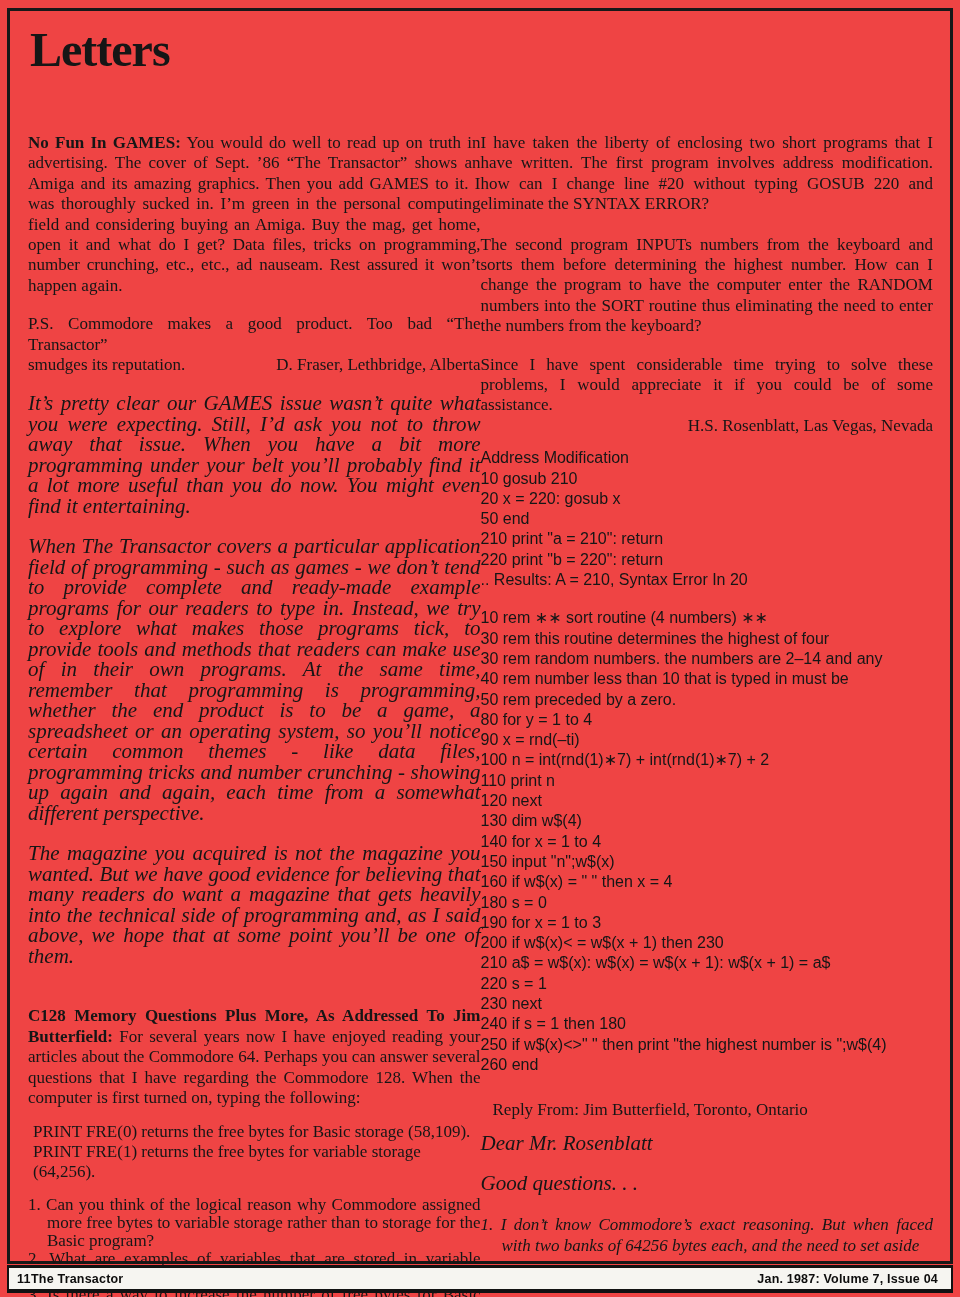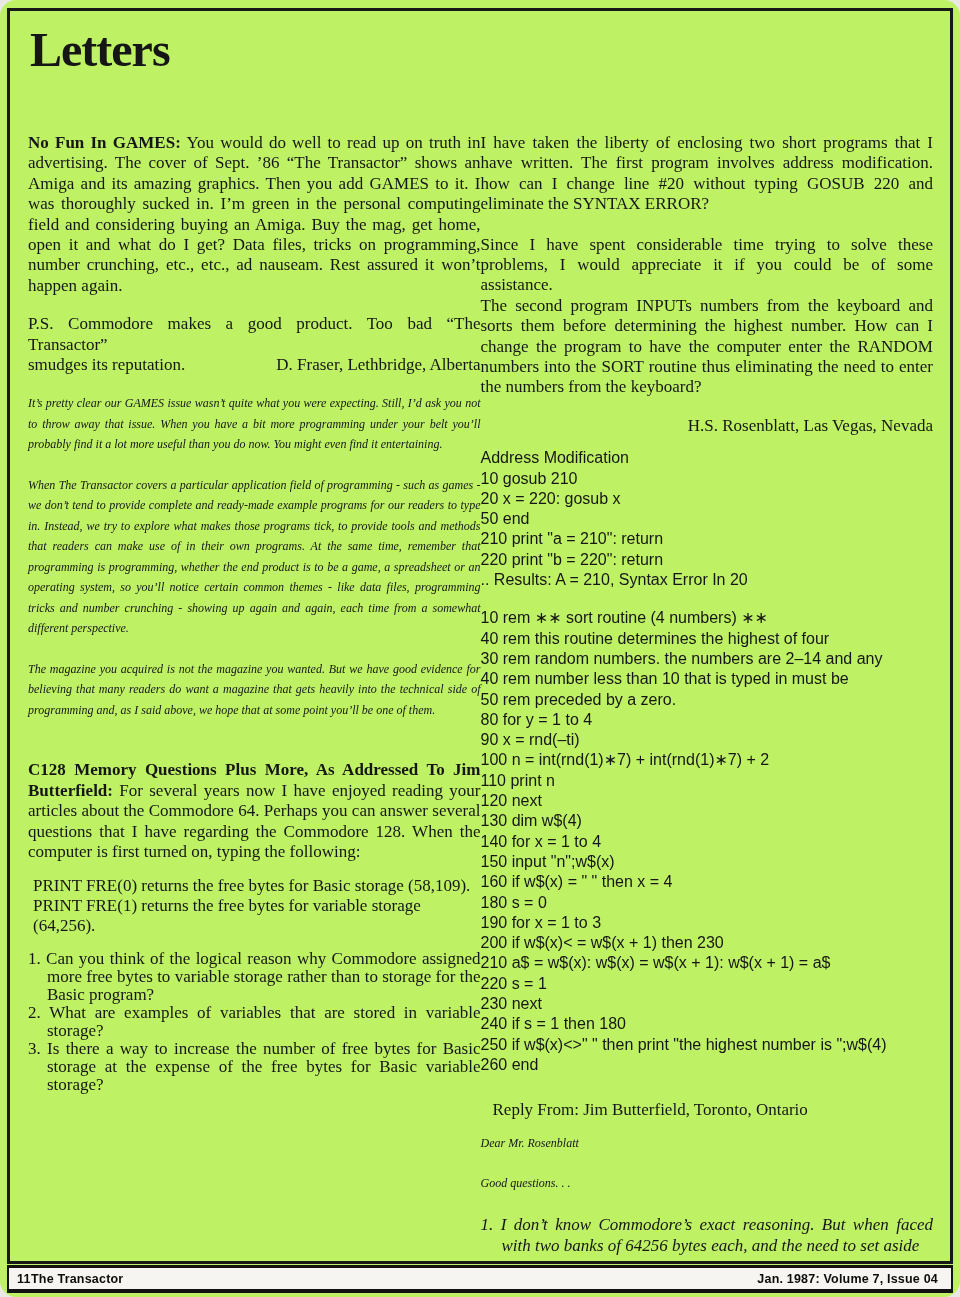--- a/index.html
+++ b/index.html
@@ -1,40 +1,39 @@
 <!DOCTYPE html>
 <html><head>
 <meta charset="utf-8">
 <style>
   html,body { margin:0; padding:0; background:#e9e8e5; }
   .page {
     position:relative; width:960px; height:1297px;
-    background:#bef264; color:#161616;
+    background:#ef4444; color:#161616;
     font-family:"Liberation Serif", serif;
     overflow:hidden;
-    border-radius:16px;
   }
   .frame {
     position:absolute; left:7px; top:8px; right:7px; bottom:33px;
     border:3px solid #181818;
   }
   .page-title {
     position:absolute; left:30px; top:22px;
     font-size:48px; font-weight:bold; letter-spacing:-1px;
     font-family:"Liberation Serif", serif;
   }
   .columns {
     position:absolute; left:28px; top:133px; width:905px;
     display:flex; 
   }
   .col { flex:1; min-width:0; }
 
   .body-par { font-size:17px; line-height:20.4px; text-align:justify; margin:0; }
   .lead { font-weight:bold; }
-  .italic-par { font-size:12px; line-height:20.5px; text-align:justify; font-style:italic; margin:0; }
+  .italic-par { font-size:21px; line-height:20.5px; text-align:justify; font-style:italic; margin:0; }
 
   .mb-line  { margin-bottom:18px; }
   .mb-line2 { margin-bottom:20px; }
   .mb-big   { margin-bottom:40px; }
   .mb-half  { margin-bottom:13px; }
   .mb-sm    { margin-bottom:12px; }
   .mb-list2 { margin-bottom:25px; }
 
   .split-row { display:flex; justify-content:space-between; font-size:17px; line-height:20.4px; }
   .sig-line  { font-size:17px; line-height:20.4px; text-align:right; }
@@ -102,37 +101,37 @@
       <div class="question-list">
           <div class="question-item">1. Can you think of the logical reason why Commodore assigned more free bytes to variable storage rather than to storage for the Basic program?</div>
           <div class="question-item">2. What are examples of variables that are stored in variable storage?</div>
           <div class="question-item">3. Is there a way to increase the number of free bytes for Basic storage at the expense of the free bytes for Basic variable storage?</div>
         </div>
     </div>
 
     <div class="col">
 
       <p class="body-par mb-line2">I have taken the liberty of enclosing two short programs that I have written. The first program involves address modification. how can I change line #20 without typing GOSUB 220 and eliminate the SYNTAX ERROR?</p>
+      <p class="body-par mb-line">The second program INPUTs numbers from the keyboard and sorts them before determining the highest number. How can I change the program to have the computer enter the RANDOM numbers into the SORT routine thus eliminating the need to enter the numbers from the keyboard?</p>
       <p class="body-par">Since I have spent considerable time trying to solve these problems, I would appreciate it if you could be of some assistance.</p>
-      <p class="body-par mb-line">The second program INPUTs numbers from the keyboard and sorts them before determining the highest number. How can I change the program to have the computer enter the RANDOM numbers into the SORT routine thus eliminating the need to enter the numbers from the keyboard?</p>
       <div class="sig-line mb-sm">H.S. Rosenblatt, Las Vegas, Nevada</div>
 
       <div class="listing mb-line">
           <div class="listing-line">Address Modification</div>
           <div class="listing-line">10 gosub 210</div>
           <div class="listing-line">20 x = 220: gosub x</div>
           <div class="listing-line">50 end</div>
           <div class="listing-line">210 print "a = 210": return</div>
           <div class="listing-line">220 print "b = 220": return</div>
           <div class="listing-line">.. Results: A = 210, Syntax Error In 20</div>
         </div>
 
       <div class="listing mb-list2">
           <div class="listing-line">10 rem ∗∗ sort routine (4 numbers) ∗∗</div>
-          <div class="listing-line">40 rem this routine determines the highest of four</div>
+          <div class="listing-line">30 rem this routine determines the highest of four</div>
           <div class="listing-line">30 rem random numbers. the numbers are 2–14 and any</div>
           <div class="listing-line">40 rem number less than 10 that is typed in must be</div>
           <div class="listing-line">50 rem preceded by a zero.</div>
           <div class="listing-line">80 for y = 1 to 4</div>
           <div class="listing-line">90 x = rnd(–ti)</div>
           <div class="listing-line">100 n = int(rnd(1)∗7) + int(rnd(1)∗7) + 2</div>
           <div class="listing-line">110 print n</div>
           <div class="listing-line">120 next</div>
           <div class="listing-line">130 dim w$(4)</div>
           <div class="listing-line">140 for x = 1 to 4</div>

